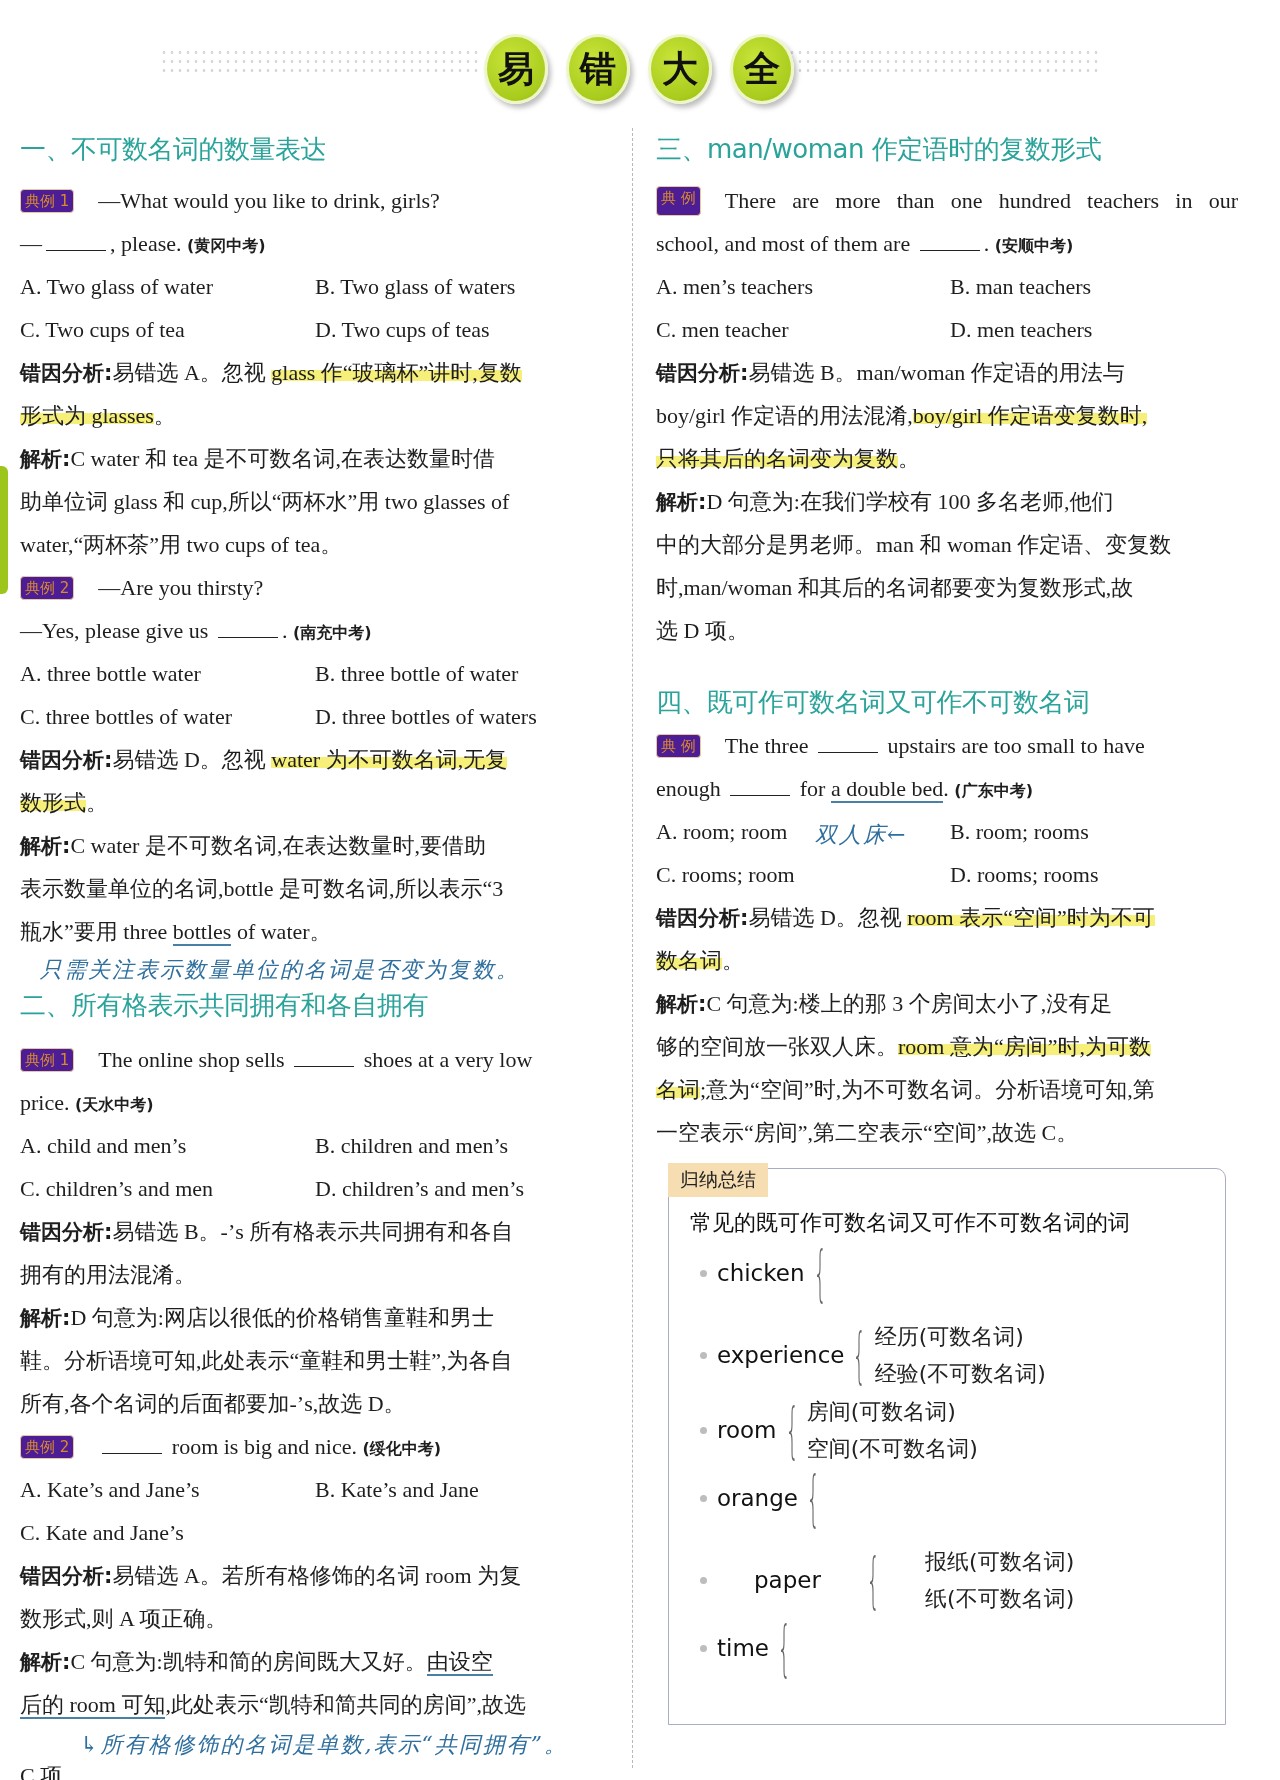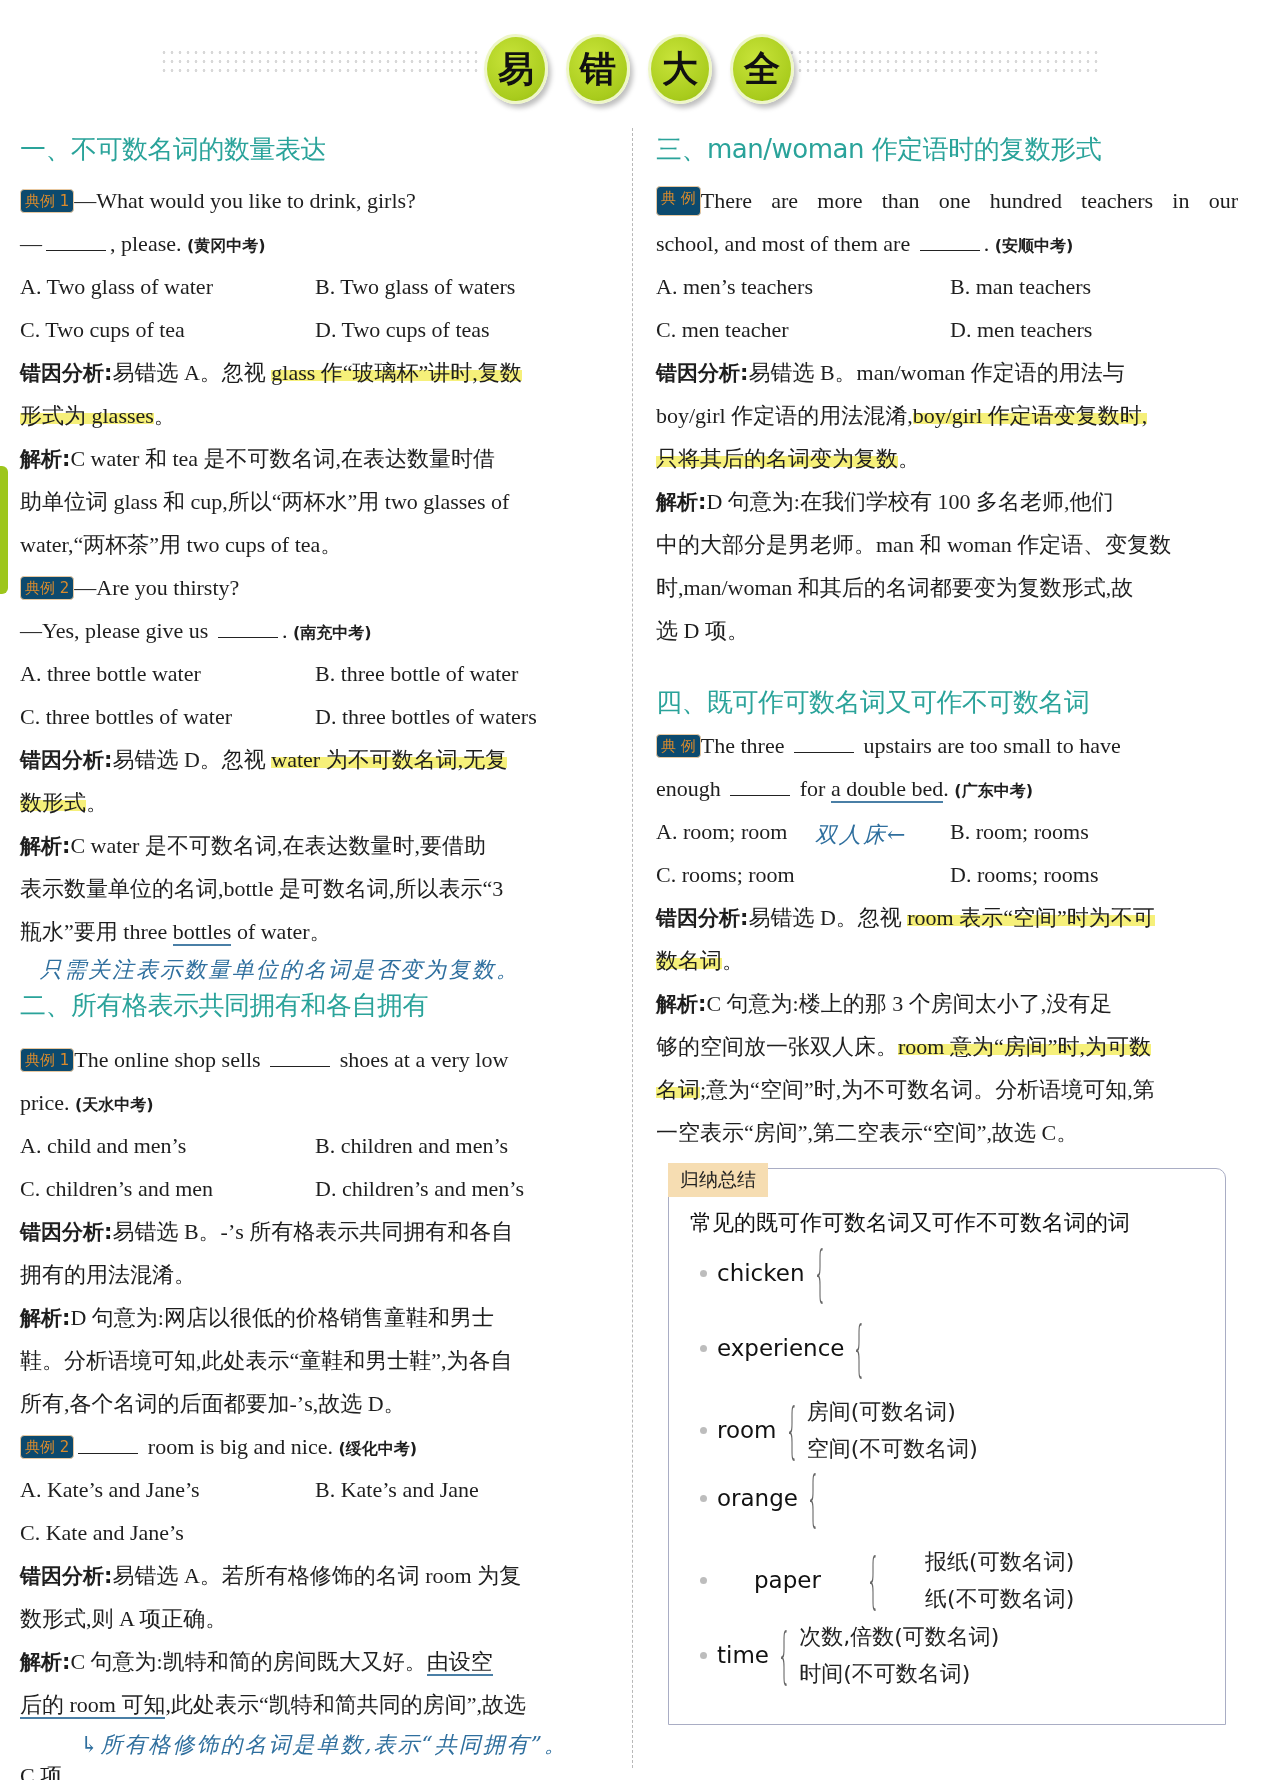--- a/index.html
+++ b/index.html
@@ -21,21 +21,21 @@
     box-shadow: 3px 4px 5px rgba(0,0,0,0.25);
     display:flex; align-items:center; justify-content:center;
     font-family:"DejaVu Sans","Liberation Sans",sans-serif; font-size:36px; font-weight:bold; color:#111;
   }
   .divider { position:absolute; left:632px; top:128px; height:1640px; border-left:1px dashed #b8b8b8; }
   .side-tab { position:absolute; left:0; top:466px; width:8px; height:128px; background:#9dc61c; border-radius:0 6px 6px 0; }
   .line { position:absolute; font-size:22px; line-height:30px; white-space:nowrap; }
   .heading { position:absolute; font-family:"DejaVu Sans","Liberation Sans",sans-serif; font-size:26px; color:#2aa39a; white-space:nowrap; letter-spacing:-0.5px; }
   .badge {
     display:inline-block; font-family:"DejaVu Sans","Liberation Sans",sans-serif; font-size:15px; color:#d98a2c;
-    border:1px solid #e8c8a0; border-radius:4px; padding:0 4px; line-height:22px; margin-right:0; background:#0c4a6e; vertical-align:2px;
+    border:1px solid #e8c8a0; border-radius:4px; padding:0 4px; line-height:22px; margin-right:24px; background:#4c1d95; vertical-align:2px;
   }
   .src { font-family:"DejaVu Sans","Liberation Sans",sans-serif; font-size:16px; font-weight:bold; }
   .lbl { font-family:"DejaVu Sans","Liberation Sans",sans-serif; font-weight:bold; font-size:21px; }
   .hl { background: linear-gradient(to bottom, transparent 40%, #f6f07a 40%, #f6f07a 85%, transparent 85%); }
   .ul { border-bottom:2px solid #4a7fa6; }
   .opt { position:absolute; font-size:22px; line-height:30px; white-space:nowrap; }
   .hand { position:absolute; font-family:"DejaVu Serif","Liberation Serif",serif; font-style:italic; font-size:22px; color:#2f6f9e; white-space:nowrap; letter-spacing:2px; }
   .blank { display:inline-block; width:60px; border-bottom:1px solid #222; height:18px; vertical-align:0; margin:0 4px; }
   
   .summary { position:absolute; left:668px; top:1168px; width:556px; height:555px; border:1px solid #a9adc4; border-radius:0 10px 0 0; }
@@ -218,20 +218,24 @@
 
   <div class="term" style="left:700px; top:1243px;">
     <span class="bullet"></span>
     <span class="word">chicken</span>
     <span class="brace">{</span>
   </div>
   <div class="term" style="left:700px; top:1318px;">
     <span class="bullet"></span>
     <span class="word">experience</span>
     <span class="brace">{</span>
+    <span class="meanings">
+        <span>经历(可数名词)</span>
+        <span>经验(不可数名词)</span>
+      </span>
   </div>
   <div class="term" style="left:700px; top:1393px;">
     <span class="bullet"></span>
     <span class="word">room</span>
     <span class="brace">{</span>
     <span class="meanings">
         <span>房间(可数名词)</span>
         <span>空间(不可数名词)</span>
       </span>
   </div>
@@ -246,18 +250,14 @@
     <span class="brace">{</span>
     <span class="meanings">
         <span>报纸(可数名词)</span>
         <span>纸(不可数名词)</span>
       </span>
   </div>
   <div class="term" style="left:700px; top:1618px;">
     <span class="bullet"></span>
     <span class="word">time</span>
     <span class="brace">{</span>
-    <span class="meanings">
-        <span>次数,倍数(可数名词)</span>
-        <span>时间(不可数名词)</span>
-      </span>
   </div>
 </div>
 
 </body></html>

